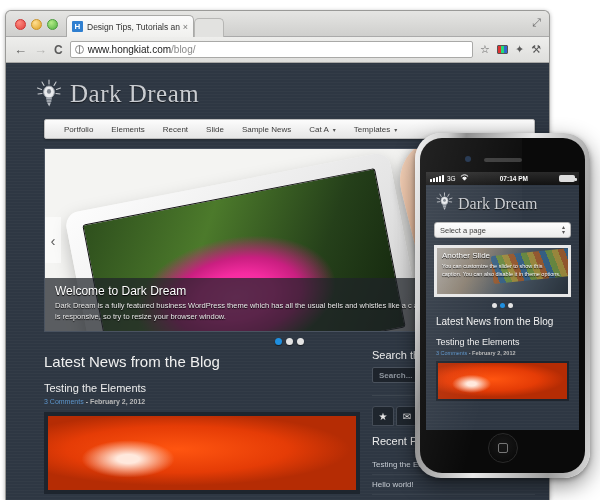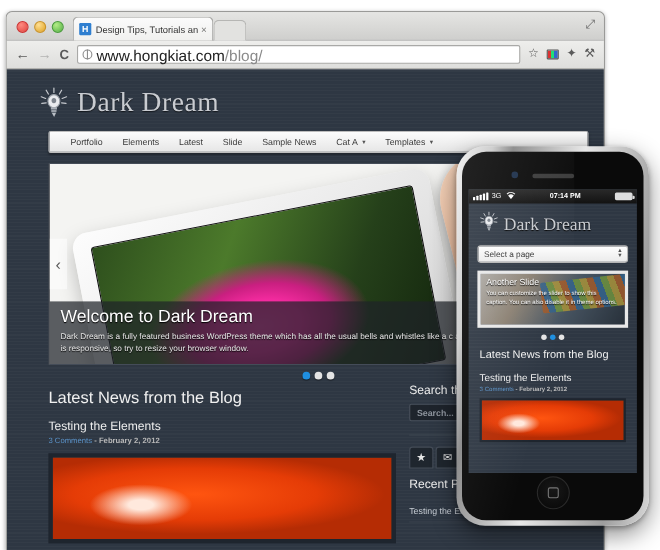--- a/index.html
+++ b/index.html
@@ -79,21 +79,21 @@
     display: flex; align-items: center; padding: 0 4px; gap: 4px;
   }
   .omni-globe {
     width: 9px; height: 9px; border-radius: 50%;
     border: 1px solid #8d8d8d; position: relative; flex: 0 0 auto;
   }
   .omni-globe::after {
     content: ''; position: absolute; left: 3px; top: -1px;
     width: 1px; height: 9px; background: #8d8d8d;
   }
-  .omni-url { font-size: 14px; color: #222; white-space: nowrap; }
+  .omni-url { font-size: 10px; color: #222; white-space: nowrap; }
   .omni-url .path { color: #8a8a8a; }
   .tool-ico { font-size: 11px; color: #5a5a5a; line-height: 1; flex: 0 0 auto; }
   .ext-sq {
     width: 11px; height: 9px; flex: 0 0 auto; border-radius: 1px;
     background: linear-gradient(90deg,#d33 0 33%, #2d7 33% 66%, #36c 66% 100%);
     border: 1px solid #555;
   }
 
   
   .site {
@@ -158,21 +158,21 @@
     width: 16px; height: 46px;
     background: rgba(255,255,255,0.55);
     display: flex; align-items: center; justify-content: center;
     color: #5a5a5a; font-size: 15px; line-height: 1;
   }
   .caption {
     position: absolute; left: 0; right: 0; bottom: 0;
     background: rgba(30,34,40,0.72);
     padding: 6px 10px 8px 10px; color: #fff;
   }
-  .cap-title { font-size: 16px; font-weight: normal; margin-bottom: 3px; text-shadow: 0 1px 1px #000; }
+  .cap-title { font-size: 12px; font-weight: normal; margin-bottom: 3px; text-shadow: 0 1px 1px #000; }
   .cap-body { font-size: 7.5px; line-height: 1.45; color: #e8e8e8; text-shadow: 0 1px 1px #000; }
 
   .dots { display: flex; gap: 4px; justify-content: center; margin: 6px 0 2px 0; }
   .dot { width: 7px; height: 7px; border-radius: 50%; background: #e4e4e4; box-shadow: 0 1px 1px rgba(0,0,0,0.5); }
   .dot.active { background: #1f8fe0; }
 
   .cols { display: flex; gap: 12px; margin-top: 4px; }
   .main-col { width: 316px; flex: 0 0 auto; }
   .side-col { flex: 1 1 auto; }
 
@@ -358,21 +358,21 @@
       </div>
 
       <div class="navbar">
         <span class="nav-item">
             <span>Portfolio</span>
           </span>
         <span class="nav-item">
             <span>Elements</span>
           </span>
         <span class="nav-item">
-            <span>Latest</span>
+            <span>Recent</span>
           </span>
         <span class="nav-item">
             <span>Slide</span>
           </span>
         <span class="nav-item">
             <span>Sample News</span>
           </span>
         <span class="nav-item">
             <span>Cat A</span>
             <span class="caret">▾</span>
@@ -424,20 +424,21 @@
             <div class="search-box">
               <span class="search-ph">Search...</span>
             </div>
             <div class="divider"></div>
             <div class="tabs-row">
               <span class="wtab">★</span>
               <span class="wtab">✉</span>
             </div>
             <div class="wlist-title">Recent P</div>
             <div class="wlist-item">Testing the Elements</div>
+            <div class="wlist-item">Hello world!</div>
           </div>
         </div>
 
       </div>
     </div>
   </div>
 
   <div class="iphone">
     <div class="iphone-body">
       <span class="ip-cam"></span>

